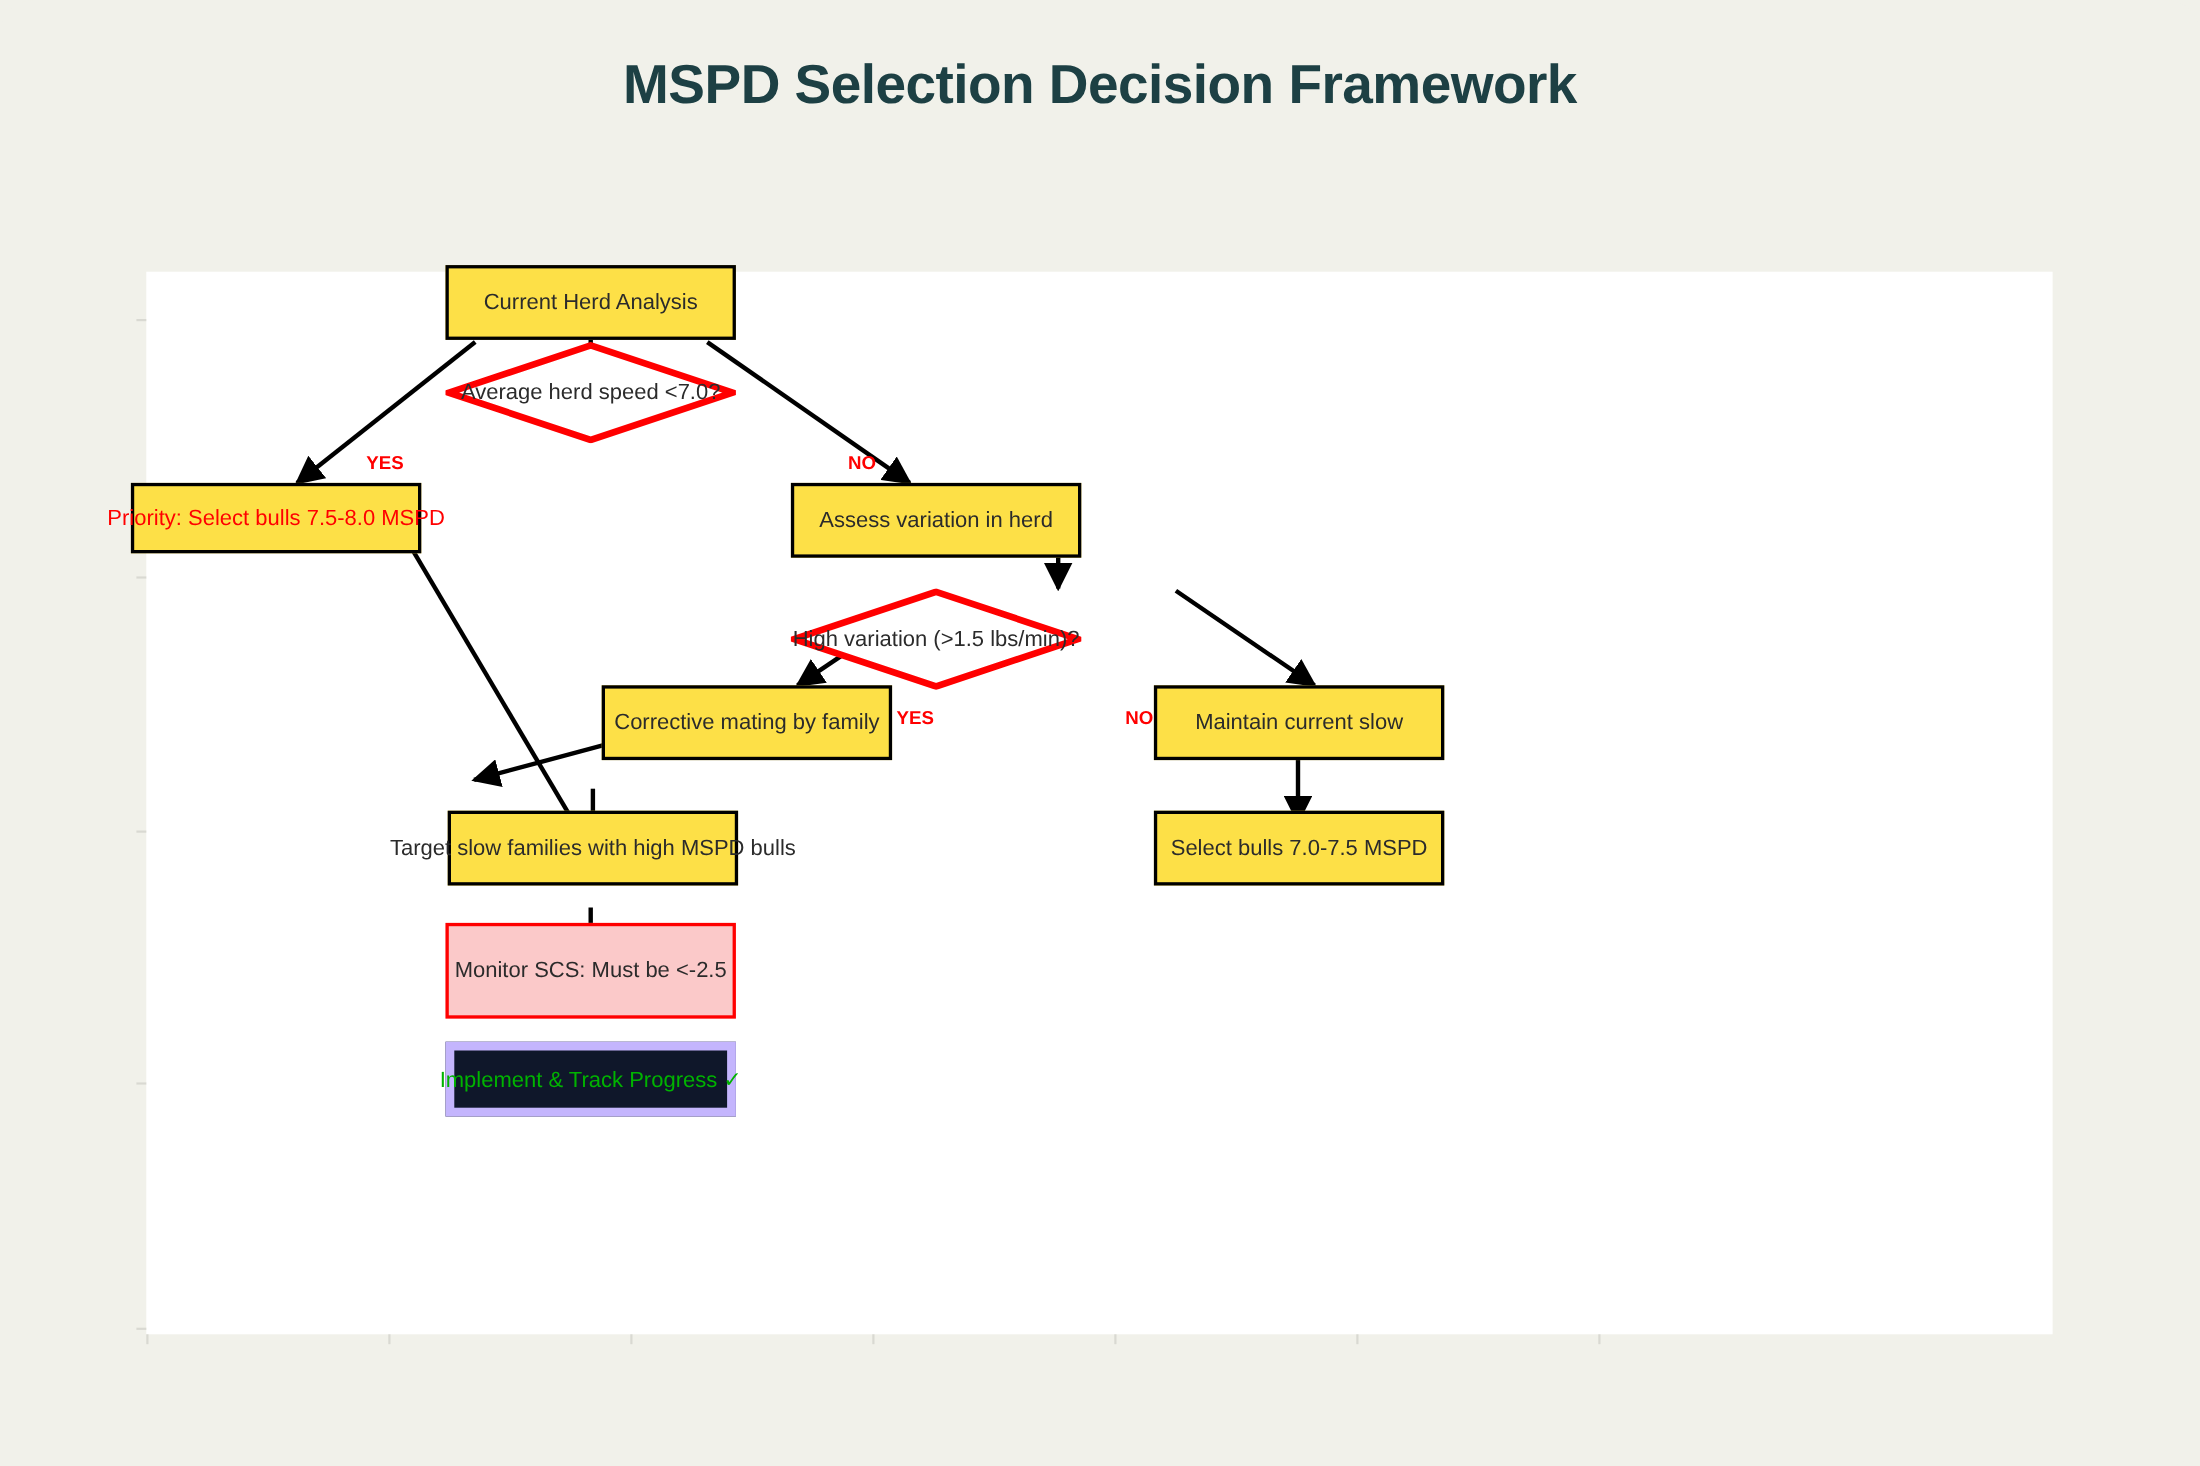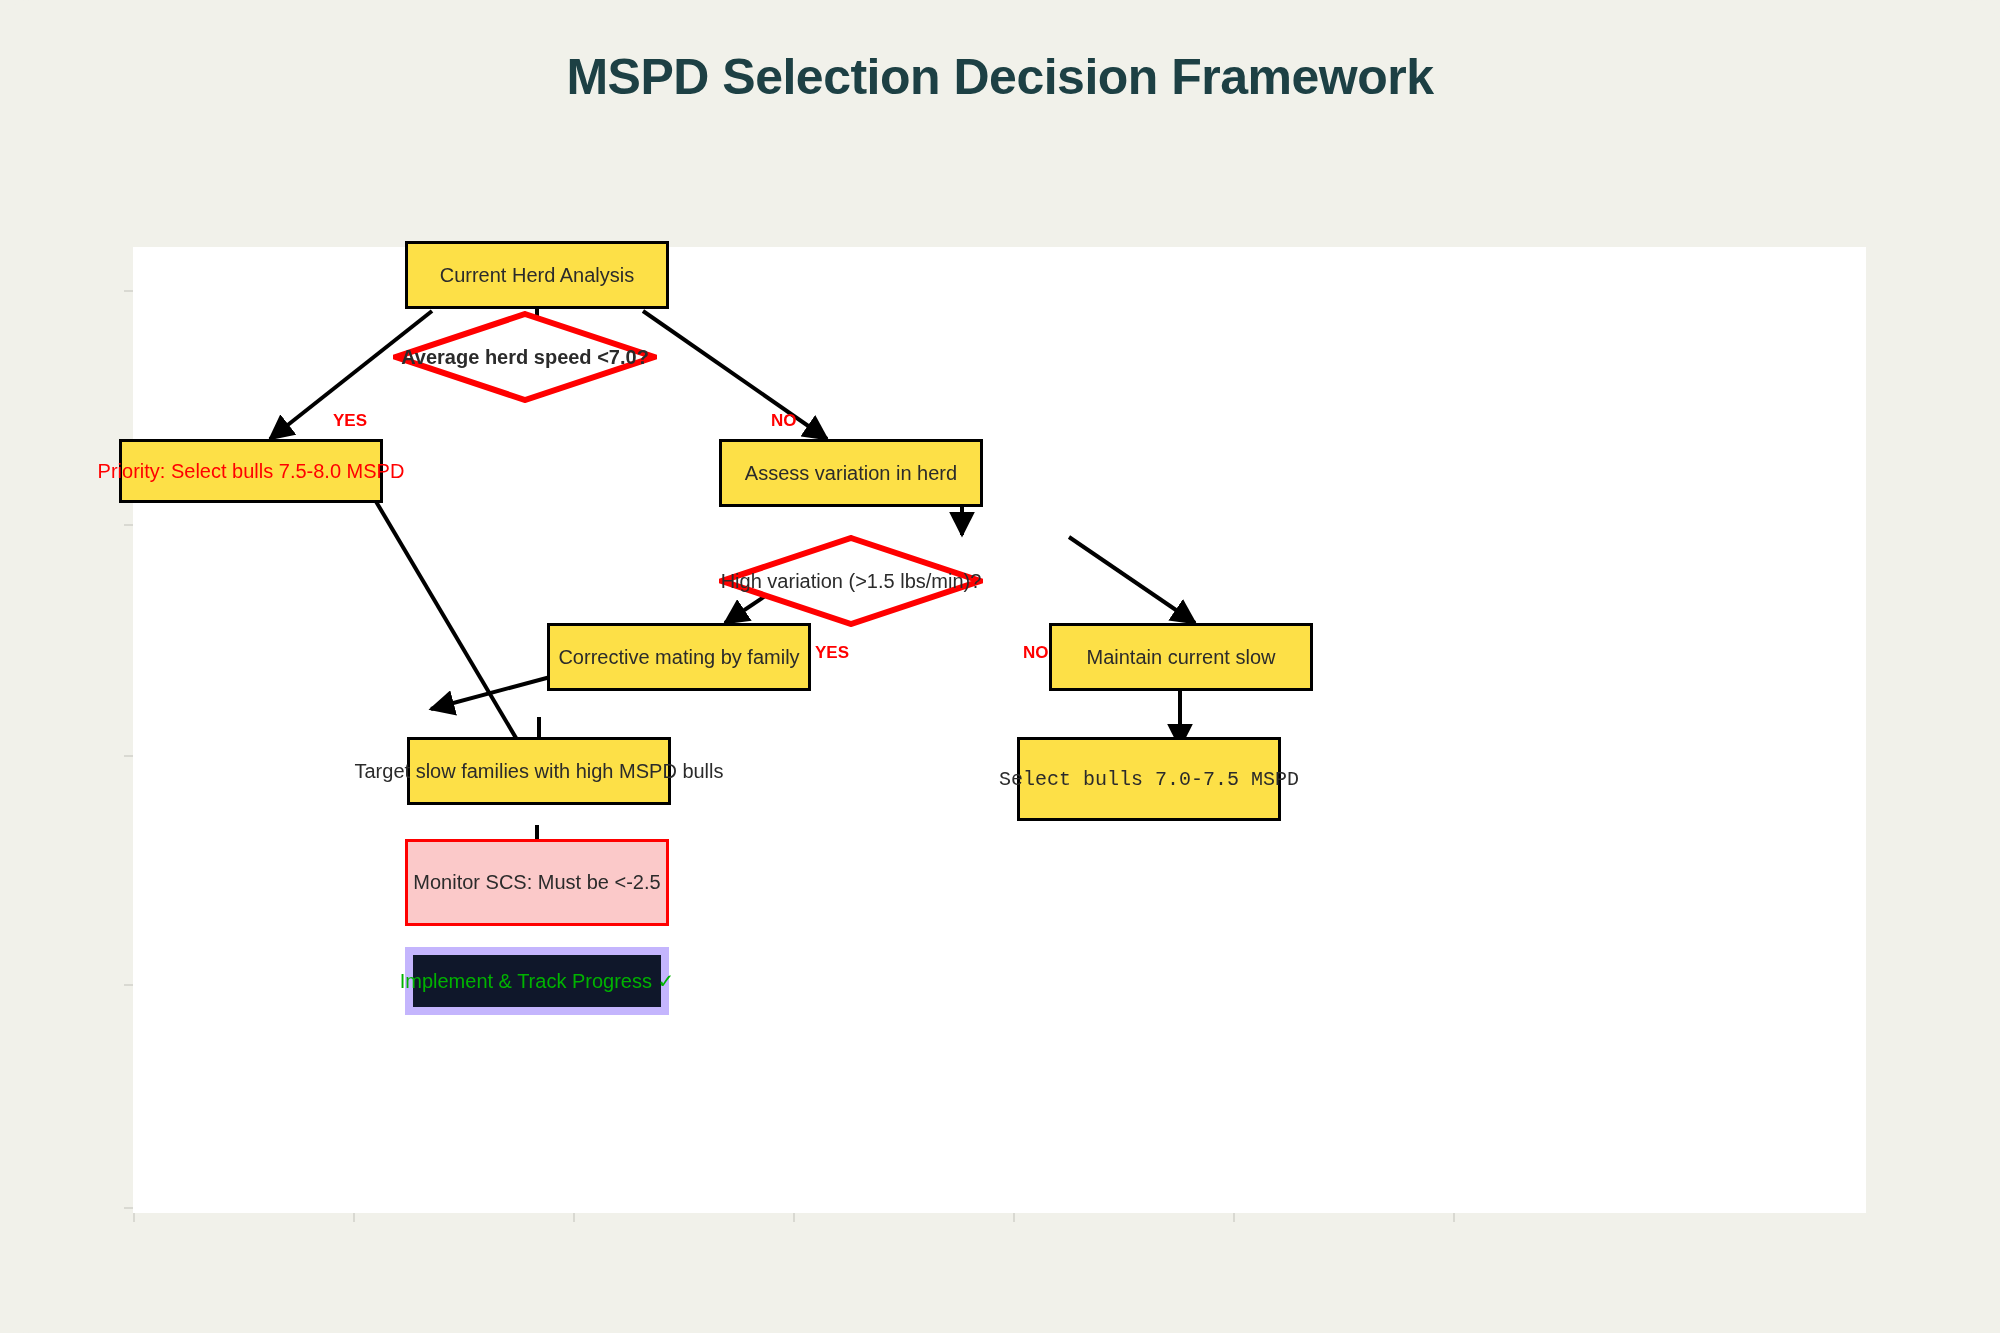--- a/index.html
+++ b/index.html
@@ -158,21 +158,21 @@
 
       <line x1="406" y1="470" x2="406" y2="540" stroke="#000000" stroke-width="4" marker-end="url(#arrow)"></line>
 
       <line x1="404" y1="578" x2="404" y2="640" stroke="#000000" stroke-width="4" marker-end="url(#arrow)"></line>
     </svg>
 
     <div class="node box" style="left:272px; top:-6px; width:264px; height:68px;">
       <span class="node-label">Current Herd Analysis</span>
     </div>
 
-    <div class="node diamond" style="left:260px; top:64px; width:264px; height:92px;font-weight:bold;">
+    <div class="node diamond" style="left:272px; top:64px; width:264px; height:92px;">
       <svg class="diamond-shape" viewBox="0 0 264 92" preserveAspectRatio="none">
         <polygon points="132,3 261,46 132,89 3,46" fill="#ffffff" stroke="#ff0000" stroke-width="6"></polygon>
       </svg>
       <span class="node-label">Average herd speed &lt;7.0?</span>
     </div>
 
     <div class="node box" style="left:-14px; top:192px; width:264px; height:64px;">
       <span class="node-label red-text">Priority: Select bulls 7.5-8.0 MSPD</span>
     </div>
 
@@ -192,21 +192,21 @@
     </div>
 
     <div class="node box" style="left:916px; top:376px; width:264px; height:68px;">
       <span class="node-label">Maintain current slow</span>
     </div>
 
     <div class="node box" style="left:274px; top:490px; width:264px; height:68px;">
       <span class="node-label">Target slow families with high MSPD bulls</span>
     </div>
 
-    <div class="node box" style="left:884px; top:490px; width:264px; height:84px;font-family:Liberation Mono, monospace;">
+    <div class="node box" style="left:916px; top:490px; width:264px; height:68px;">
       <span class="node-label">Select bulls 7.0-7.5 MSPD</span>
     </div>
 
     <div class="node box-alert" style="left:272px; top:592px; width:264px; height:87px;">
       <span class="node-label">Monitor SCS: Must be &lt;-2.5</span>
     </div>
 
     <div class="node box-success" style="left:272px; top:700px; width:264px; height:68px;">
       <span class="node-label">Implement &amp; Track Progress ✓</span>
     </div>

